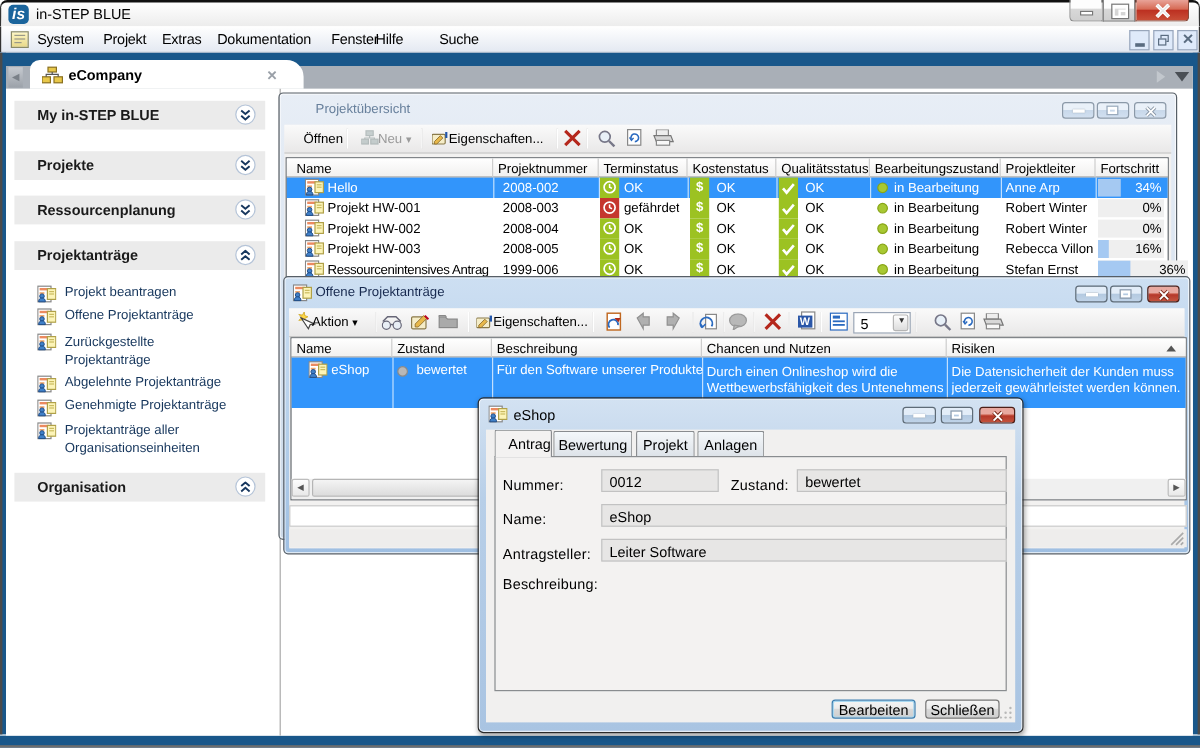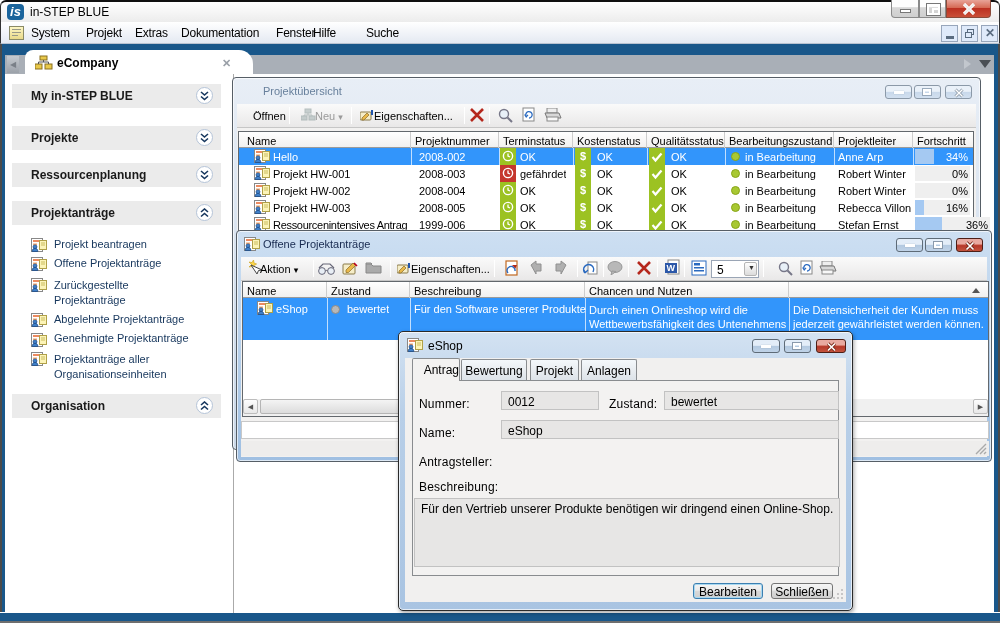--- a/index.html
+++ b/index.html
@@ -563,20 +563,21 @@
         </svg></span>
   </div>
 </div>
 
 <div class="lv" style="left:242px;top:281px;width:747px;height:136px;">
   <div class="lvhead" style="height:16px;">
     <span class="hcell" style="left:0;width:84px;height:16px;">Name</span>
     <span class="hcell" style="left:84px;width:83px;height:16px;">Zustand</span>
     <span class="hcell" style="left:167px;width:175px;height:16px;">Beschreibung</span>
     <span class="hcell" style="left:342px;width:204px;height:16px;">Chancen und Nutzen</span>
+    <span class="hcell" style="left:546px;width:199px;height:16px;border-right:none;">Risiken</span>
     <span style="position:absolute;right:8px;top:6px;width:0;height:0;border-left:4px solid transparent;border-right:4px solid transparent;border-bottom:5px solid #555;"></span>
   </div>
   <div class="row sel" style="top:16px;height:42px;">
     <span class="vsep" style="left:84px;"></span>
       <span class="vsep" style="left:167px;"></span>
       <span class="vsep" style="left:342px;"></span>
       <span class="vsep" style="left:546px;"></span>
     <span class="ticon" style="left:14px;top:2px;"><svg width="16" height="16">
           <use href="#pdoc"></use>
         </svg></span>
@@ -627,22 +628,22 @@
     <span class="tab2" style="left:56px;width:66px;">Bewertung</span>
     <span class="tab2" style="left:125px;width:49px;">Projekt</span>
     <span class="tab2" style="left:176px;width:56px;">Anlagen</span>
     <span class="flabel" style="left:14px;top:39px;">Nummer:</span>
     <span class="ffield" style="left:96px;top:33px;width:98px;">0012</span>
     <span class="flabel" style="left:204px;top:39px;">Zustand:</span>
     <span class="ffield" style="left:259px;top:33px;width:175px;">bewertet</span>
     <span class="flabel" style="left:14px;top:68px;">Name:</span>
     <span class="ffield" style="left:96px;top:62px;width:338px;">eShop</span>
     <span class="flabel" style="left:14px;top:97px;">Antragsteller:</span>
+    <span class="ffield" style="left:96px;top:91px;width:338px;">Leiter Software</span>
     <span class="flabel" style="left:14px;top:122px;">Beschreibung:</span>
-    <span class="ffield" style="left:9px;top:140px;width:426px;height:69px;">Für den Vertrieb unserer Produkte benötigen wir dringend einen Online-Shop.</span>
     <span class="dbtn" style="left:288px;top:225px;border-color:#3c7fb1;box-shadow:0 0 0 1px #a8d8f0 inset;">Bearbeiten</span>
     <span class="dbtn" style="left:366px;top:225px;width:62px;">Schließen</span>
     <svg width="11" height="11" style="position:absolute;right:2px;bottom:3px;">
         <g fill="#b8b8b8">
           <circle cx="9" cy="2" r="1"></circle>
           <circle cx="9" cy="6" r="1"></circle>
           <circle cx="9" cy="10" r="1"></circle>
           <circle cx="5" cy="6" r="1"></circle>
           <circle cx="5" cy="10" r="1"></circle>
           <circle cx="1" cy="10" r="1"></circle>

